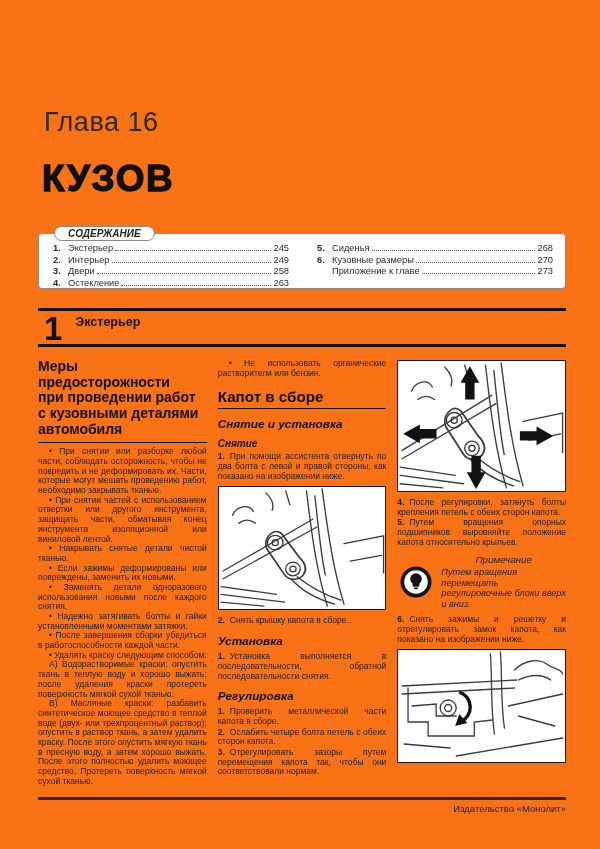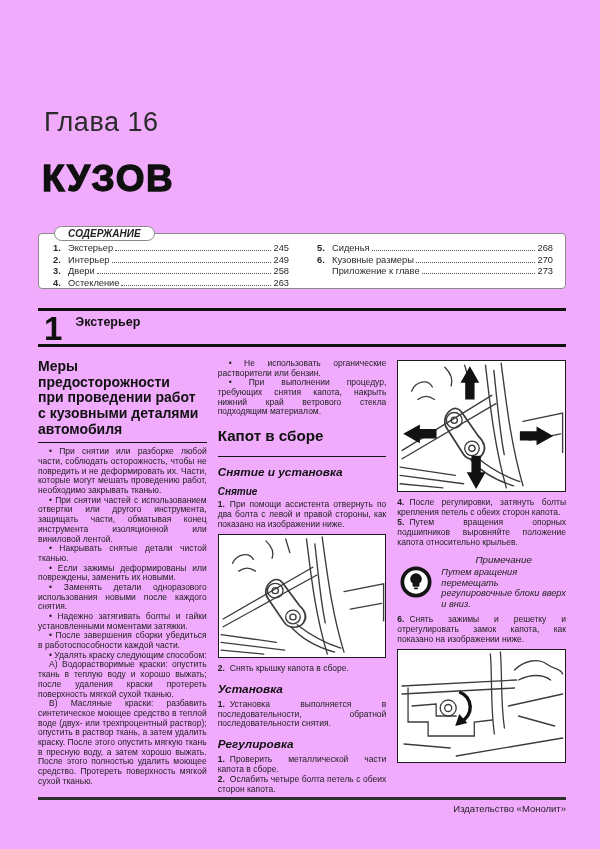--- a/index.html
+++ b/index.html
@@ -1,16 +1,16 @@
 <!DOCTYPE html>
 <html lang="ru"><head>
 <meta charset="utf-8">
 <style>
   html,body{margin:0;padding:0;background:#fff;}
-  .page{position:relative;width:600px;height:849px;background:#f0abfc;overflow:hidden;
+  .page{position:relative;width:600px;height:849px;background:#f97316;overflow:hidden;
         font-family:"Liberation Sans",sans-serif;color:#1d1d1d;}
 
   
   .chapter{position:absolute;left:44px;top:107px;font-size:27px;font-weight:400;color:#2a2a2a;letter-spacing:.5px;}
   .book-title{position:absolute;left:42px;top:158px;font-size:37px;font-weight:bold;color:#101010;
         letter-spacing:1.5px;-webkit-text-stroke:1.3px #101010;}
 
   
   .toc{position:absolute;left:38px;top:233px;width:528px;height:56px;border:1.5px solid #8a8a8a;
        border-radius:4px;box-sizing:border-box;padding:9px 12px 4px 14px;background:#fff;}
@@ -31,21 +31,21 @@
   .section-title{font-size:12.5px;font-weight:bold;padding-top:2px;color:#111;}
 
   
   .cols{position:absolute;left:38px;top:359px;width:528px;height:438px;display:flex;gap:11px;overflow:hidden;}
   .col{flex:1;min-width:0;text-align:justify;}
   .col1-heading{margin:0 0 4px 0;padding-bottom:5px;border-bottom:1.7px solid #111;
        font-size:14px;line-height:1.12;font-weight:bold;text-align:left;white-space:pre-line;color:#111;}
   .para{margin:0;font-size:8.5px;line-height:1.14;text-indent:11px;}
   .step{margin:1px 0;font-size:8.5px;line-height:1.14;}
   .step b{margin-right:5px;}
-  .h2{margin:10px 0 4px 0;padding-bottom:12px;border-bottom:1.7px solid #111;
+  .h2{margin:10px 0 4px 0;padding-bottom:3px;border-bottom:1.7px solid #111;
        font-size:15.2px;font-weight:bold;text-align:left;color:#111;}
   .h3{margin:8px 0 4px 0;font-size:11.8px;font-weight:bold;font-style:italic;text-align:left;color:#111;}
   .h4{margin:7px 0 3px 0;font-size:10px;font-weight:bold;font-style:italic;text-align:left;color:#111;}
   .fig{margin:5px 0 6px 0;border:1.5px solid #1a1a1a;background:#fff;}
   .fig svg{display:block;width:100%;height:100%;}
   .fig-a{height:122px;}
   .fig-b{height:130px;margin-top:1px;}
   .fig-c{height:112px;}
 
   
@@ -139,21 +139,20 @@
       <p class="para">•  Заменять детали одноразового использования новыми после каждого снятия.</p>
       <p class="para">•  Надежно затягивать болты и гайки установленными моментами затяжки.</p>
       <p class="para">•  После завершения сборки убедиться в работоспособности каждой части.</p>
       <p class="para">•  Удалять краску следующим способом:</p>
       <p class="para">А) Водорастворимые краски: опустить ткань в теплую воду и хорошо выжать; после удаления краски протереть поверхность мягкой сухой тканью.</p>
       <p class="para">В) Масляные краски: разбавить синтетическое моющее средство в теплой воде (двух- или трехпроцентный раствор); опустить в раствор ткань, а затем удалить краску. После этого опустить мягкую ткань в пресную воду, а затем хорошо выжать. После этого полностью удалить моющее средство. Протереть поверхность мягкой сухой тканью.</p>
     </div>
 
     <div class="col">
       <p class="para">•  Не использовать органические растворители или бензин.</p>
-      <p class="para">•  При выполнении процедур, требующих снятия капота, накрыть нижний край ветрового стекла подходящим материалом.</p>
       <h2 class="h2">Капот в сборе</h2>
       <h3 class="h3">Снятие и установка</h3>
       <h4 class="h4">Снятие</h4>
       <p class="step">
         <b>1.</b><span>При помощи ассистента отвернуть по два болта с левой и правой стороны, как показано на изображении ниже.</span>
       </p>
 
       <figure class="fig fig-a">
         <svg viewBox="0 0 160 125" preserveAspectRatio="none" aria-hidden="true">
           <g id="hinge-art" fill="none" stroke="#3c3c3c" stroke-width="1.3" stroke-linecap="round">

